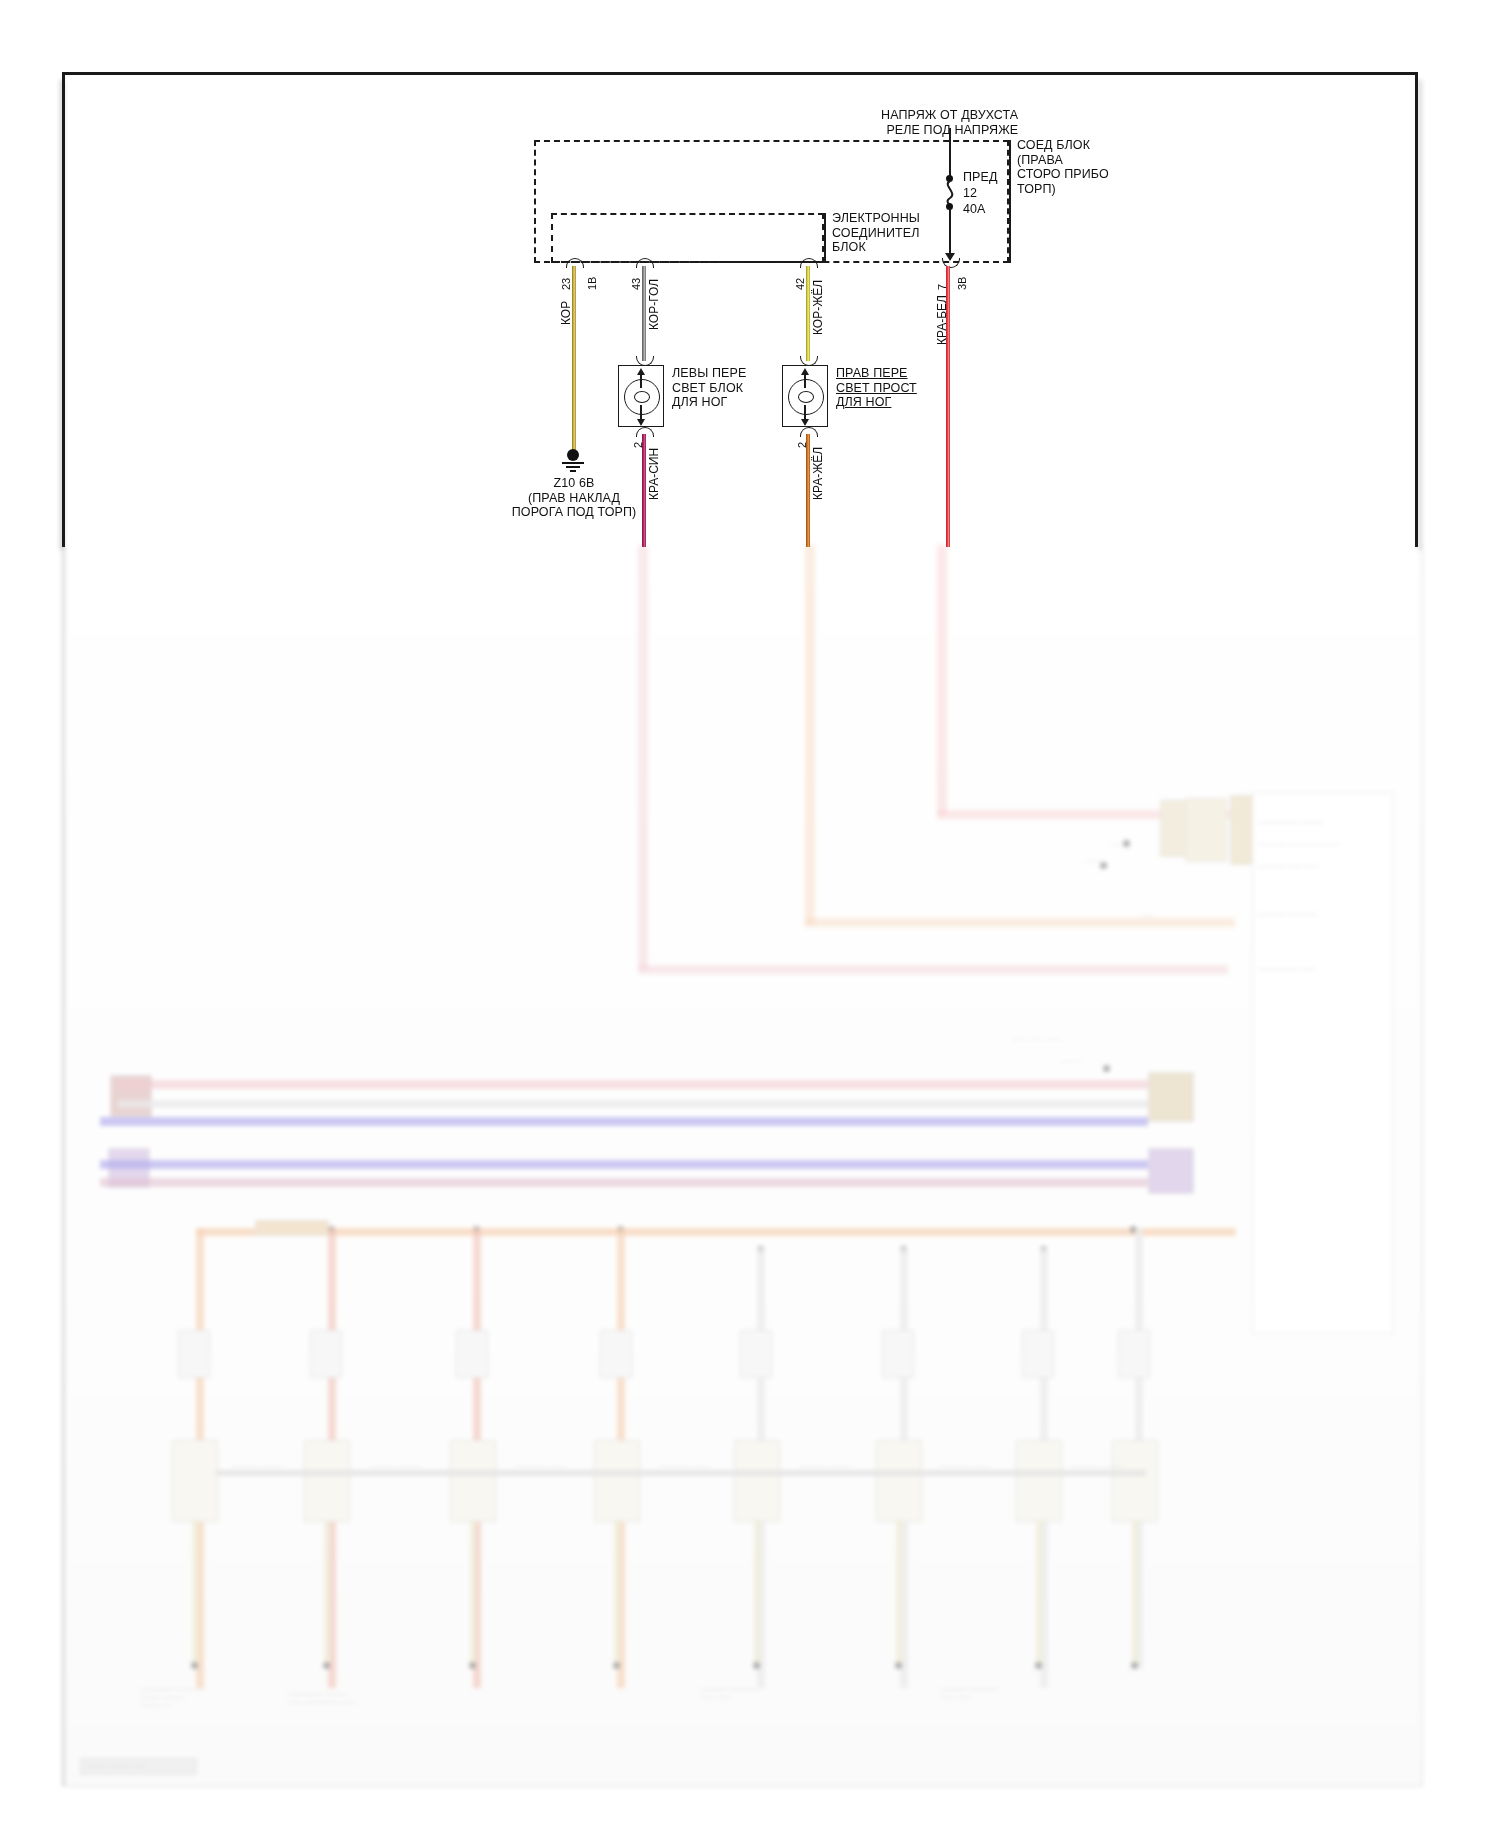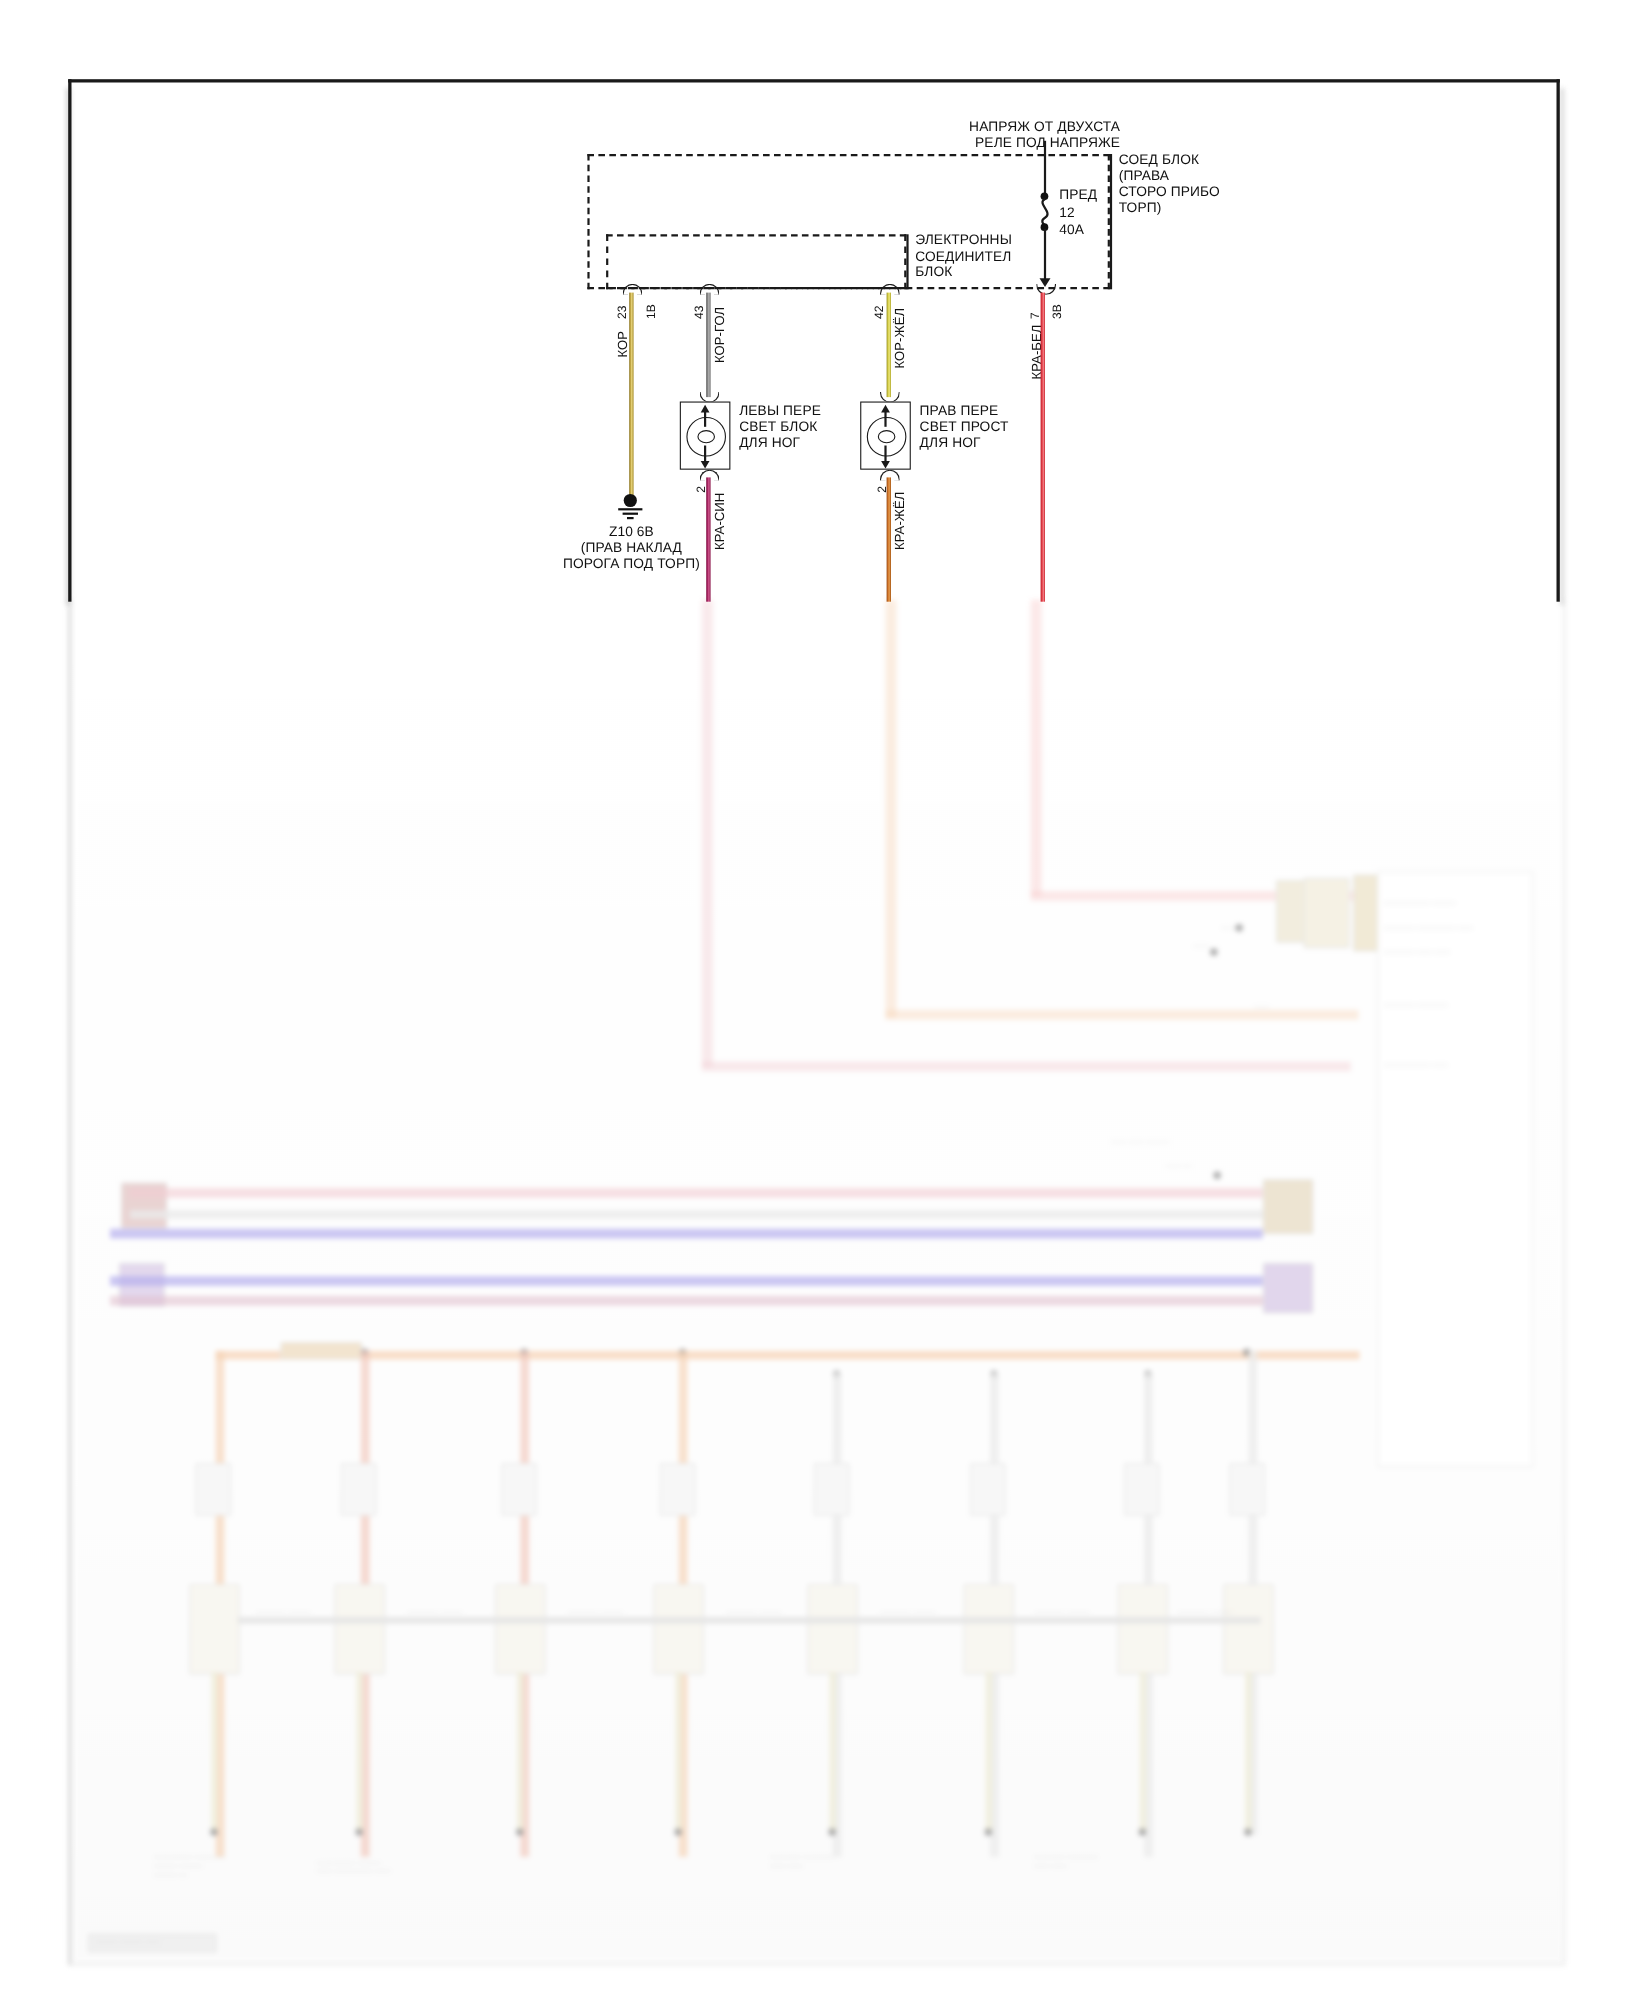--- a/index.html
+++ b/index.html
@@ -369,21 +369,21 @@
     <div class="pinarc down" style="left:800px;top:356px;"></div>
     <div class="vlbl tiny" style="left:796px;top:375px;">1</div>
     <div class="lampbox" style="left:782px;top:365px;width:46px;height:62px;"></div>
     <div class="blackline" style="left:804px;top:372px;width:2px;height:16px;"></div>
     <div class="arrowup thin" style="left:801px;top:368px;"></div>
     <div class="lampcircle" style="left:788px;top:379px;width:34px;height:34px;"></div>
     <div class="lampfil" style="left:798px;top:391px;width:14px;height:10px;"></div>
     <div class="blackline" style="left:804px;top:405px;width:2px;height:16px;"></div>
     <div class="arrowdn thin" style="left:801px;top:419px;"></div>
 
-    <div class="lbl" style="left:836px;top:366px;"><span>ПРАВ ПЕРЕ</span>
+    <div class="lbl" style="left:836px;top:366px;text-decoration:underline;"><span>ПРАВ ПЕРЕ</span>
 <span>СВЕТ ПРОСТ</span>
 <span>ДЛЯ НОГ</span></div>
 
     <div class="pinarc" style="left:800px;top:427px;"></div>
     <div class="vlbl tiny" style="left:796px;top:448px;">2</div>
     <div class="vlbl" style="left:812px;top:500px;">КРА-ЖЁЛ</div>
     <div class="wire v w-krazhel" style="left:806px;top:434px;height:113px;"></div>
 
     <div class="pinarc down" style="left:942px;top:258px;"></div>
     <div class="vlbl tiny" style="left:936px;top:290px;">7</div>

